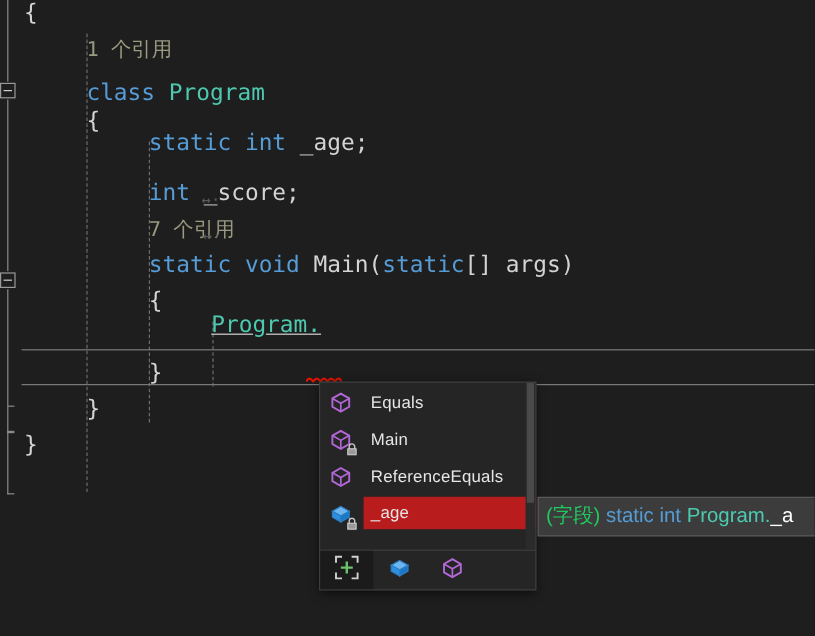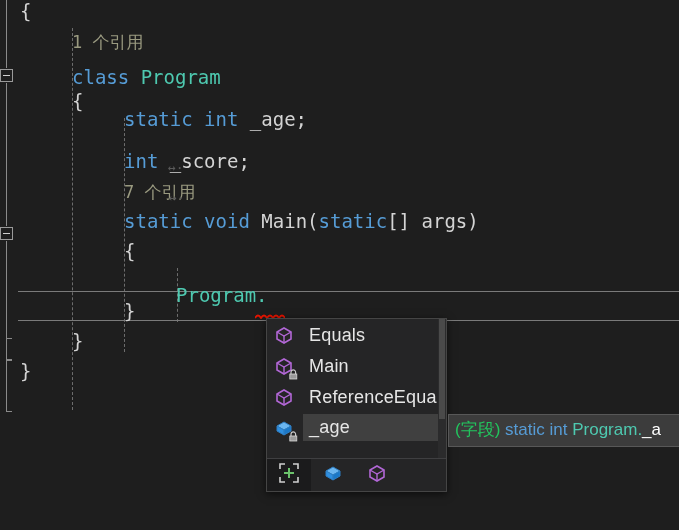--- a/index.html
+++ b/index.html
@@ -127,28 +127,28 @@
     background: #252526;
   }
   .ac-item {
     position: relative;
     height: 31px;
     display: flex;
     align-items: center;
     padding-left: 6px;
     color: #e6e6e6;
     font-family: "Liberation Sans", sans-serif;
-    font-size: 18px;
+    font-size: 14px;
   }
   .ac-item .label {
     margin-left: 8px;
     letter-spacing: .2px;
   }
   .ac-item.selected .label-box {
-    background: #404040;
+    background: #b91c1c;
   }
   .label-box {
     display: inline-block;
     padding: 2px 6px 3px 6px;
     line-height: 22px;
     min-width: 151px;
   }
   .ac-item .label-plain {
     margin-left: 14px;
     line-height: 22px;
@@ -243,21 +243,21 @@
     <div id="lines">
         <div class="code-line" style="top: -4px; left: 6px;"><span class="brace">{</span></div>
         <div class="code-line" style="top: 26px; left: 58px;"><span class="codelens">1 个引用</span></div>
         <div class="code-line" style="top: 62px; left: 58px;"><span class="kw">class</span><span class="plain"> </span><span class="type">Program</span></div>
         <div class="code-line" style="top: 86px; left: 58px;"><span class="brace">{</span></div>
         <div class="code-line" style="top: 104px; left: 110px;"><span class="kw">static</span><span class="plain"> </span><span class="kw">int</span><span class="plain"> _age;</span></div>
         <div class="code-line" style="top: 146px; left: 110px;"><span class="kw">int</span><span class="plain"> _score;</span></div>
         <div class="code-line" style="top: 176px; left: 110px;"><span class="codelens">7 个引用</span></div>
         <div class="code-line" style="top: 206px; left: 110px;"><span class="kw">static</span><span class="plain"> </span><span class="kw">void</span><span class="plain"> </span><span class="plain">Main</span><span class="punct">(</span><span class="kw">static</span><span class="punct">[] </span><span class="plain">args</span><span class="punct">)</span></div>
         <div class="code-line" style="top: 236px; left: 110px;"><span class="brace">{</span></div>
-        <div class="code-line" style="top: 280px; left: 162px;"><span class="type">Program</span><span class="type">.</span></div>
+        <div class="code-line" style="top: 256px; left: 162px; text-decoration: underline;"><span class="type">Program</span><span class="type">.</span></div>
         <div class="code-line" style="top: 296px; left: 110px;"><span class="brace">}</span></div>
         <div class="code-line" style="top: 326px; left: 58px;"><span class="brace">}</span></div>
         <div class="code-line" style="top: 356px; left: 6px;"><span class="brace">}</span></div>
       </div>
 
     <div class="ws-mark" style="left:154px; top:161px;">↔·</div>
     <div class="ws-mark" style="left:155px; top:191px;">↔·</div>
 
     <div class="squiggle" style="left:241px; top:313px; width:30px;">
       <svg width="30" height="6" viewBox="0 0 30 6">

